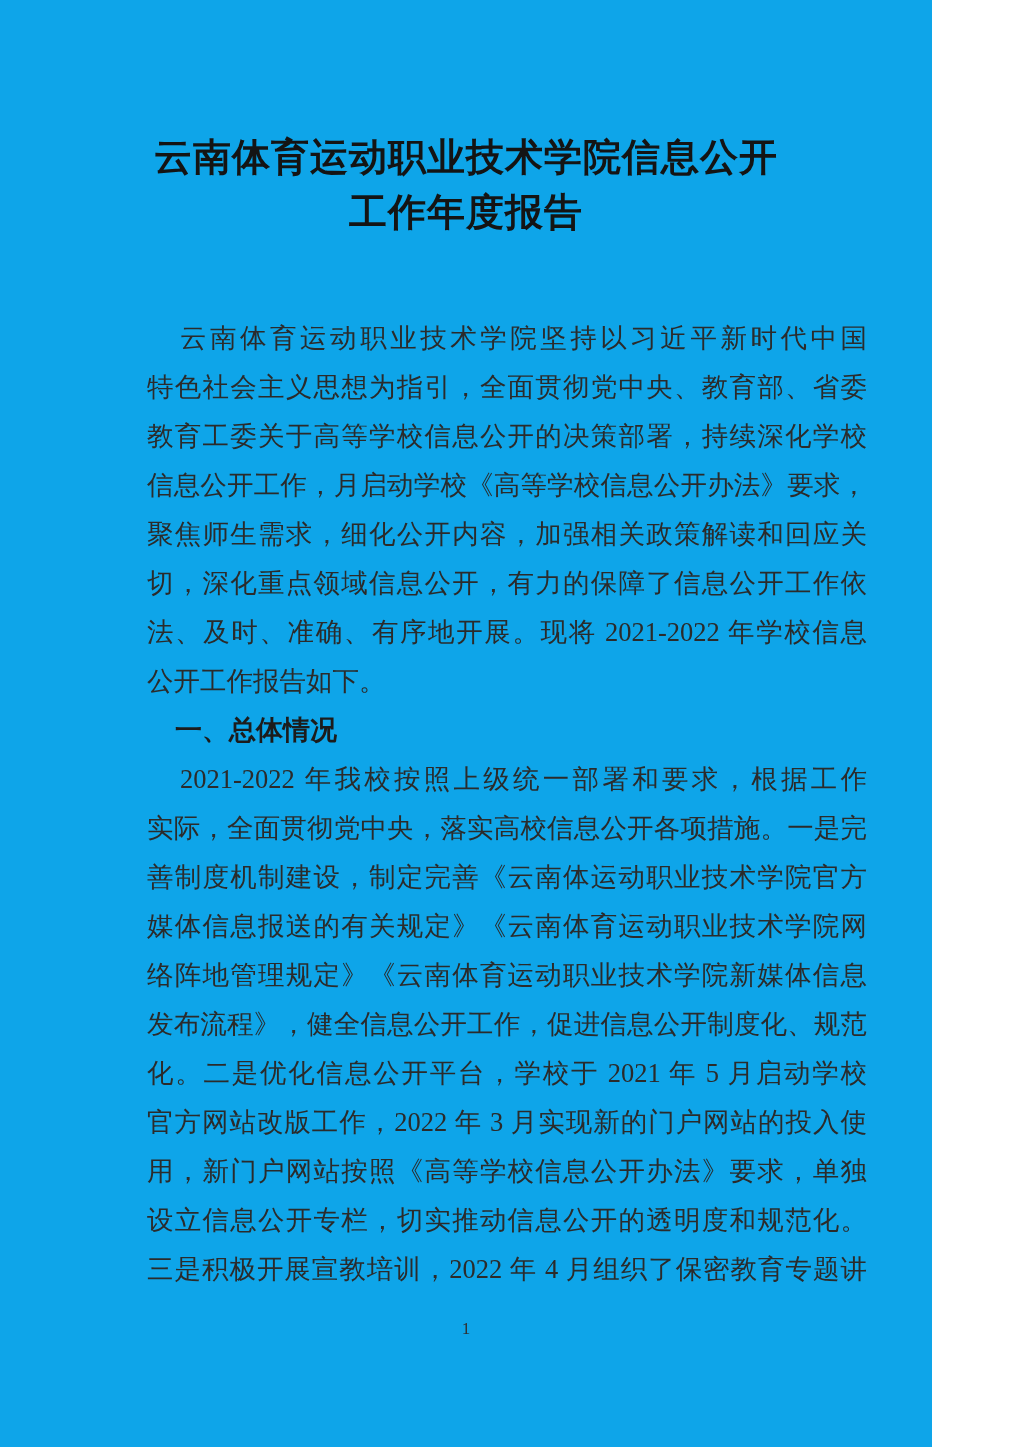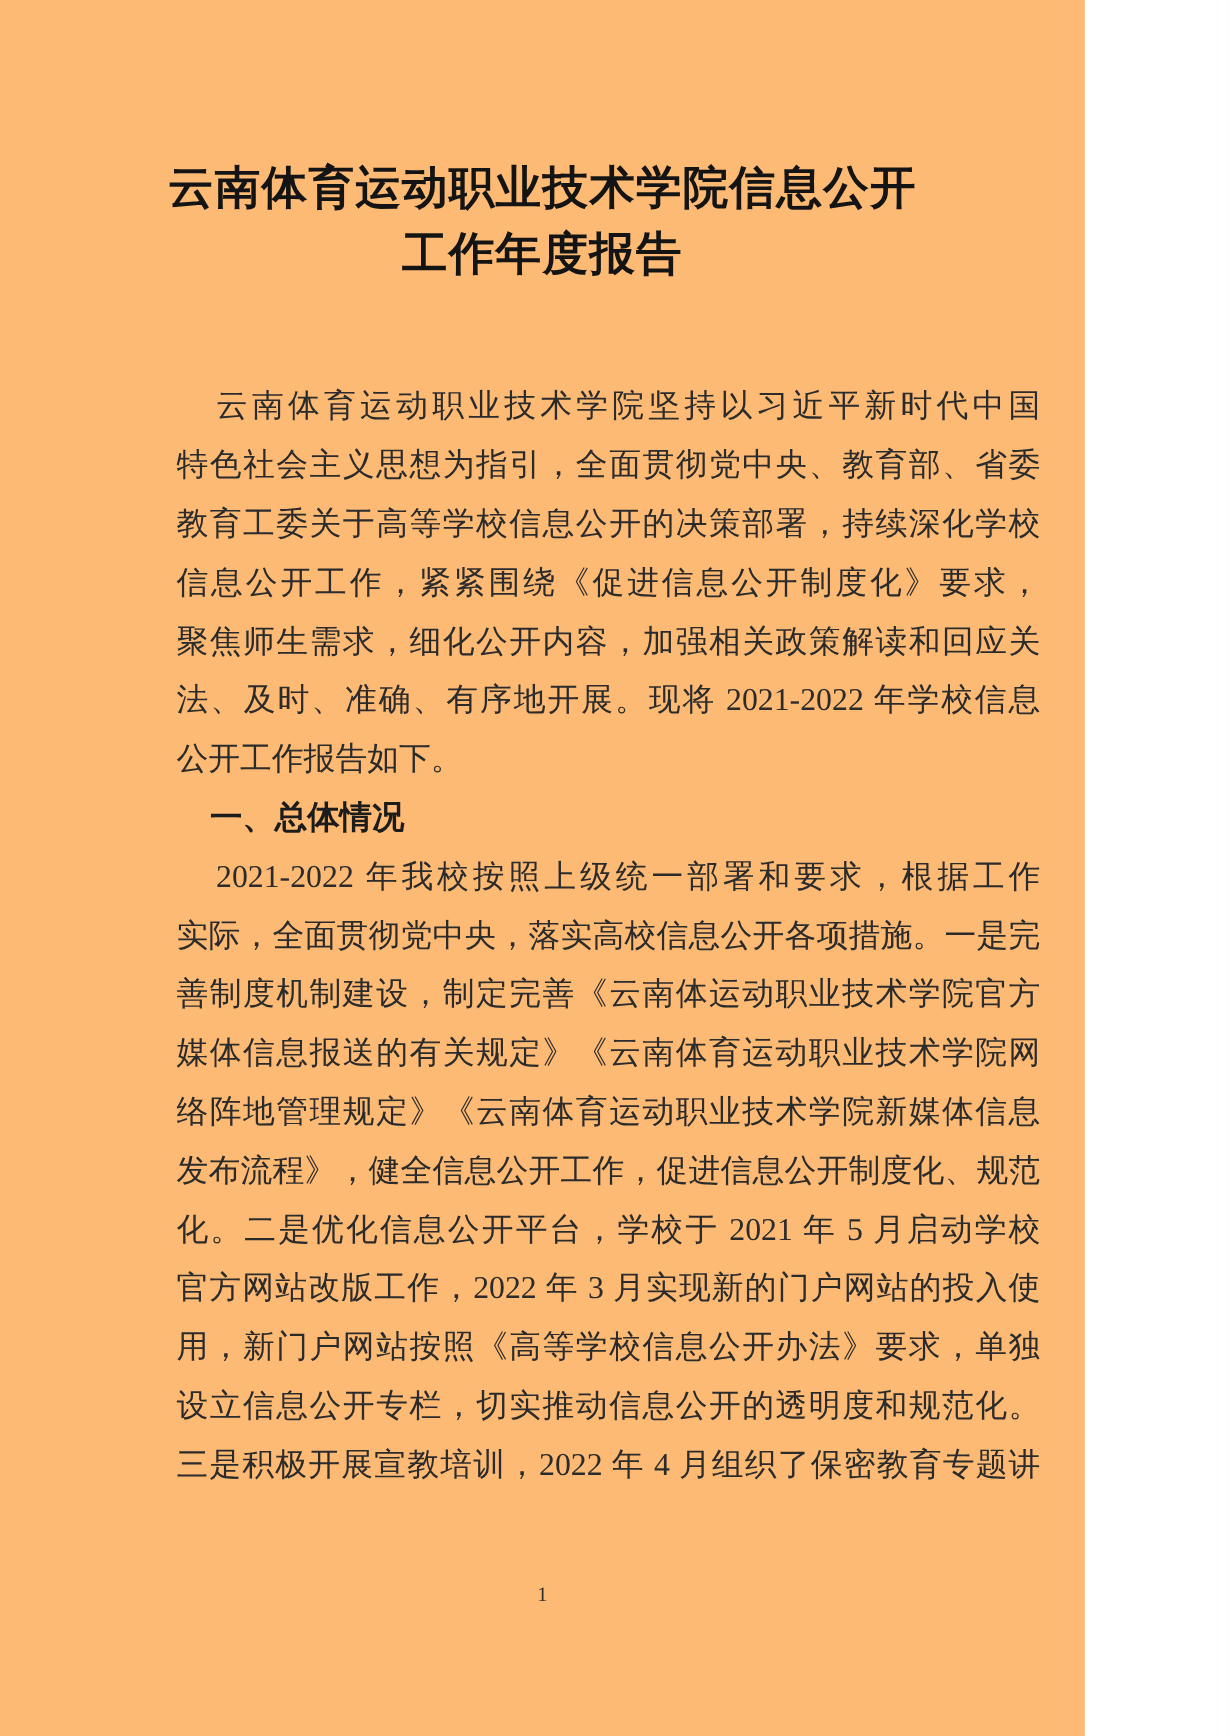--- a/index.html
+++ b/index.html
@@ -4,24 +4,25 @@
 <style>
   html, body {
     margin: 0;
     padding: 0;
     background: #ffffff;
   }
   .page {
     position: relative;
     width: 904px;
     height: 1447px;
-    background: #fdba74;
+    background: #0ea5e9;
     overflow: hidden;
     font-family: "Liberation Serif", "DejaVu Serif", serif;
     color: #2a2a2a;
+    padding-left: 28px;
   }
   
   .doc-title {
     position: absolute;
     top: 130px;
     left: 0;
     width: 100%;
     text-align: center;
     font-weight: 700;
     font-size: 38px;
@@ -80,22 +81,23 @@
   <div class="doc-title">
     <div>云南体育运动职业技术学院信息公开</div>
     <div>工作年度报告</div>
   </div>
 
   <div class="body-text">
 
     <div class="ln fill indent">云南体育运动职业技术学院坚持以习近平新时代中国</div>
     <div class="ln fill">特色社会主义思想为指引，全面贯彻党中央、教育部、省委</div>
     <div class="ln fill">教育工委关于高等学校信息公开的决策部署，持续深化学校</div>
-    <div class="ln fill">信息公开工作，紧紧围绕《促进信息公开制度化》要求，</div>
+    <div class="ln fill">信息公开工作，月启动学校《高等学校信息公开办法》要求，</div>
     <div class="ln fill">聚焦师生需求，细化公开内容，加强相关政策解读和回应关</div>
+    <div class="ln fill">切，深化重点领域信息公开，有力的保障了信息公开工作依</div>
     <div class="ln fill">法、及时、准确、有序地开展。现将 2021-2022 年学校信息</div>
     <div class="ln">公开工作报告如下。</div>
 
     <div class="ln heading">一、总体情况</div>
 
     <div class="ln fill indent">2021-2022 年我校按照上级统一部署和要求，根据工作</div>
     <div class="ln fill">实际，全面贯彻党中央，落实高校信息公开各项措施。一是完</div>
     <div class="ln fill">善制度机制建设，制定完善《云南体运动职业技术学院官方</div>
     <div class="ln fill">媒体信息报送的有关规定》《云南体育运动职业技术学院网</div>
     <div class="ln fill">络阵地管理规定》《云南体育运动职业技术学院新媒体信息</div>

